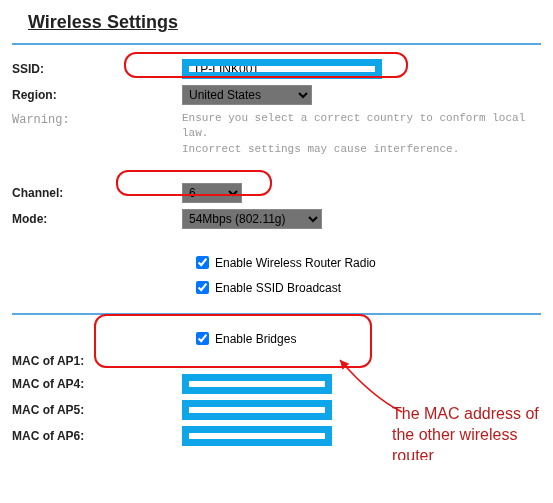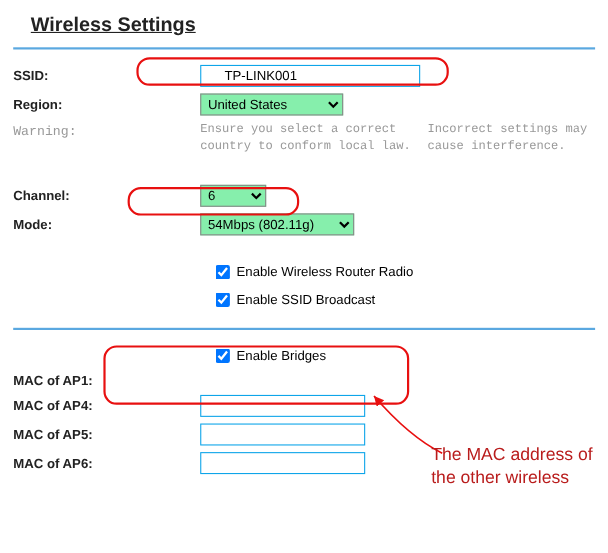--- a/index.html
+++ b/index.html
@@ -44,33 +44,33 @@
     padding-top: 2px;
   }
   .field {
     flex: 1;
     display: flex;
     align-items: center;
   }
   input[type="text"] {
     font-family: Arial, Helvetica, sans-serif;
     font-size: 12px;
-    padding: 2px 21px;
-    border: 1px solid #0ea5e9;
+    padding: 2px 4px;
+    border: 7px solid #0ea5e9;
     background: #fff;
     height: 20px;
   }
   .txt-wide { width: 200px; }
   .txt-mac { width: 150px; }
   select {
     font-family: Arial, Helvetica, sans-serif;
     font-size: 12px;
     padding: 1px 2px;
     border: 1px solid #888;
-    background: #86efac;
+    background: #737373;
     height: 20px;
   }
   .sel-region { width: 130px; }
   .sel-channel { width: 60px; }
   .sel-mode { width: 140px; }
   .warning-text {
     color: #999;
     font-size: 11px;
     line-height: 1.4;
   }
@@ -118,21 +118,21 @@
     <div class="label">Region:</div>
     <div class="field">
       <select class="sel-region">
         <option>United States</option>
       </select>
     </div>
   </div>
 
   <div class="row" style="align-items:flex-start;font-family:Liberation Mono, monospace;">
     <div class="label warn">Warning:</div>
-    <div class="field" style="flex-direction:row; align-items:flex-start;">
+    <div class="field" style="flex-direction:column; align-items:flex-start;">
       <span class="warning-text">Ensure you select a correct country to conform local law.</span>
       <span class="warning-text">Incorrect settings may cause interference.</span>
     </div>
   </div>
 
   <div style="height:14px"></div>
 
   <div class="row">
     <div class="label">Channel:</div>
     <div class="field">

